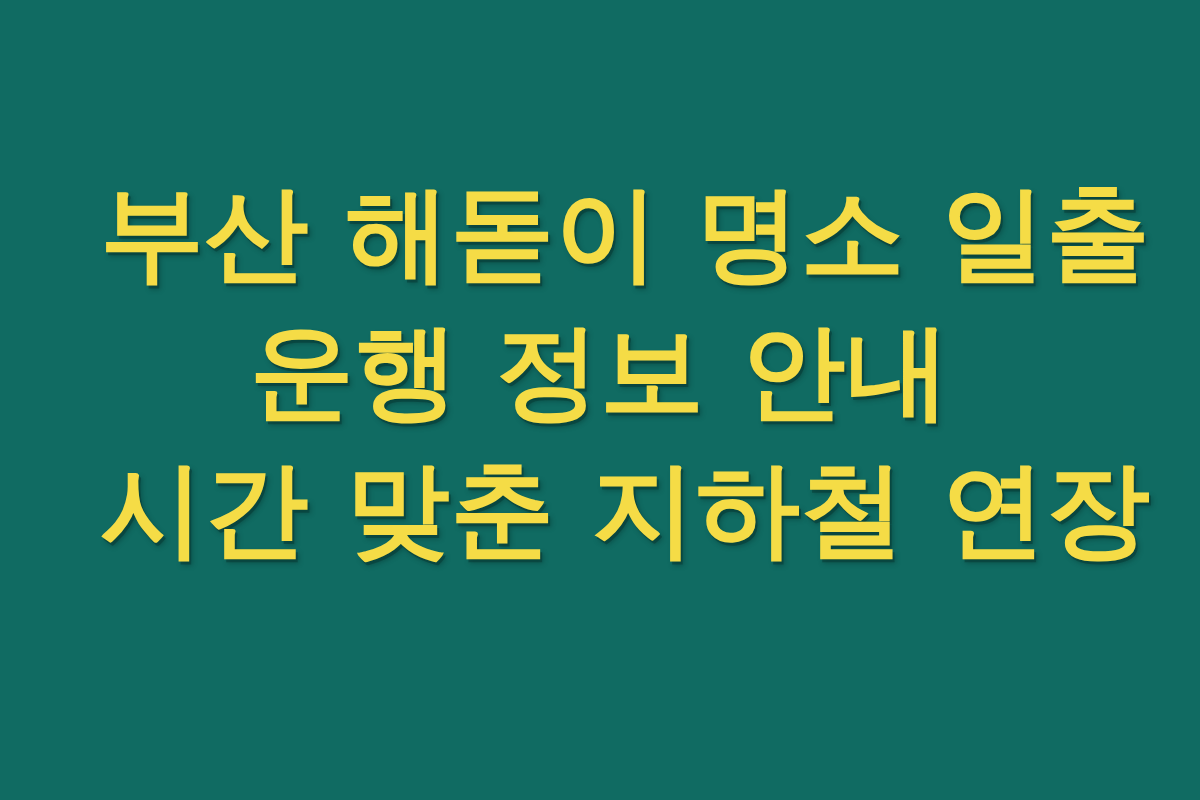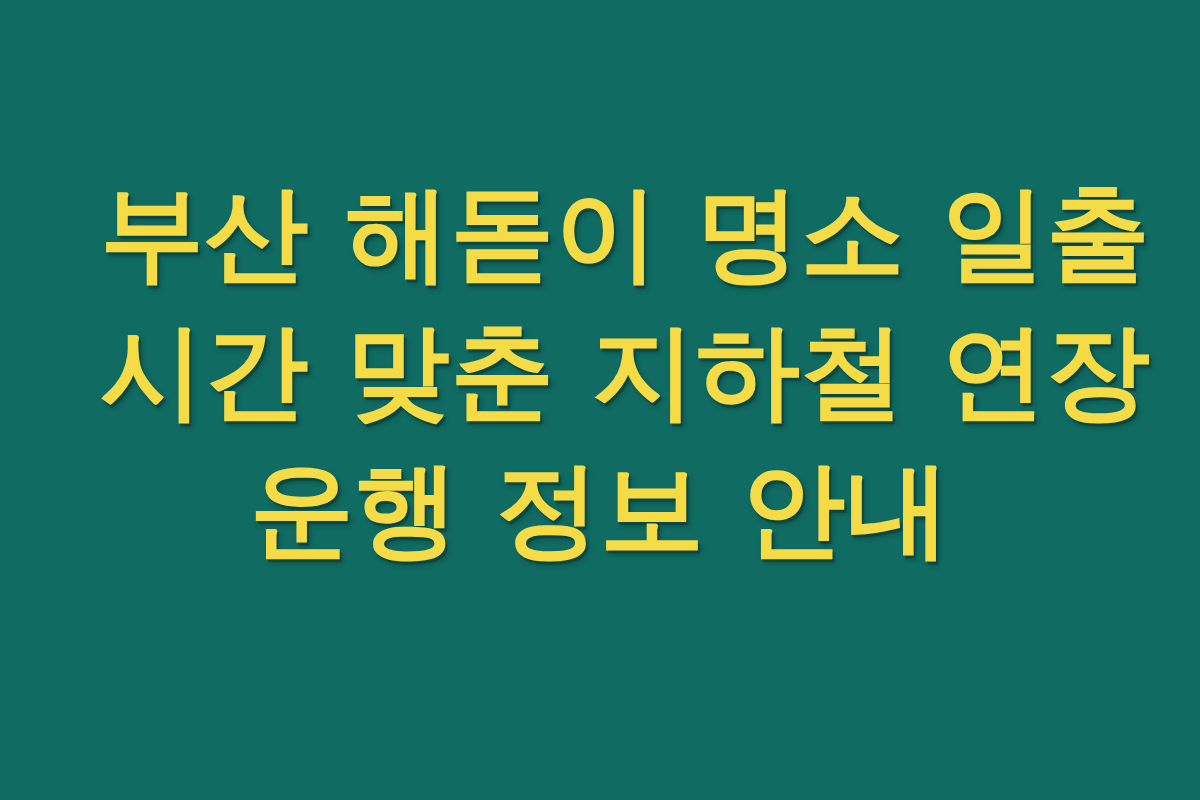--- a/index.html
+++ b/index.html
@@ -59,19 +59,19 @@
 </style>
 </head>
 <body>
 
 <div id="poster-card">
 
   <div id="headline-block">
 
     <span class="headline-line">부산 해돋이 명소 일출</span>
 
+    <span class="headline-line">운행 정보 안내</span>
+
     <span class="headline-line">시간 맞춘 지하철 연장</span>
-
-    <span class="headline-line">운행 정보 안내</span>
 
   </div>
 
 </div>
 
 </body></html>

